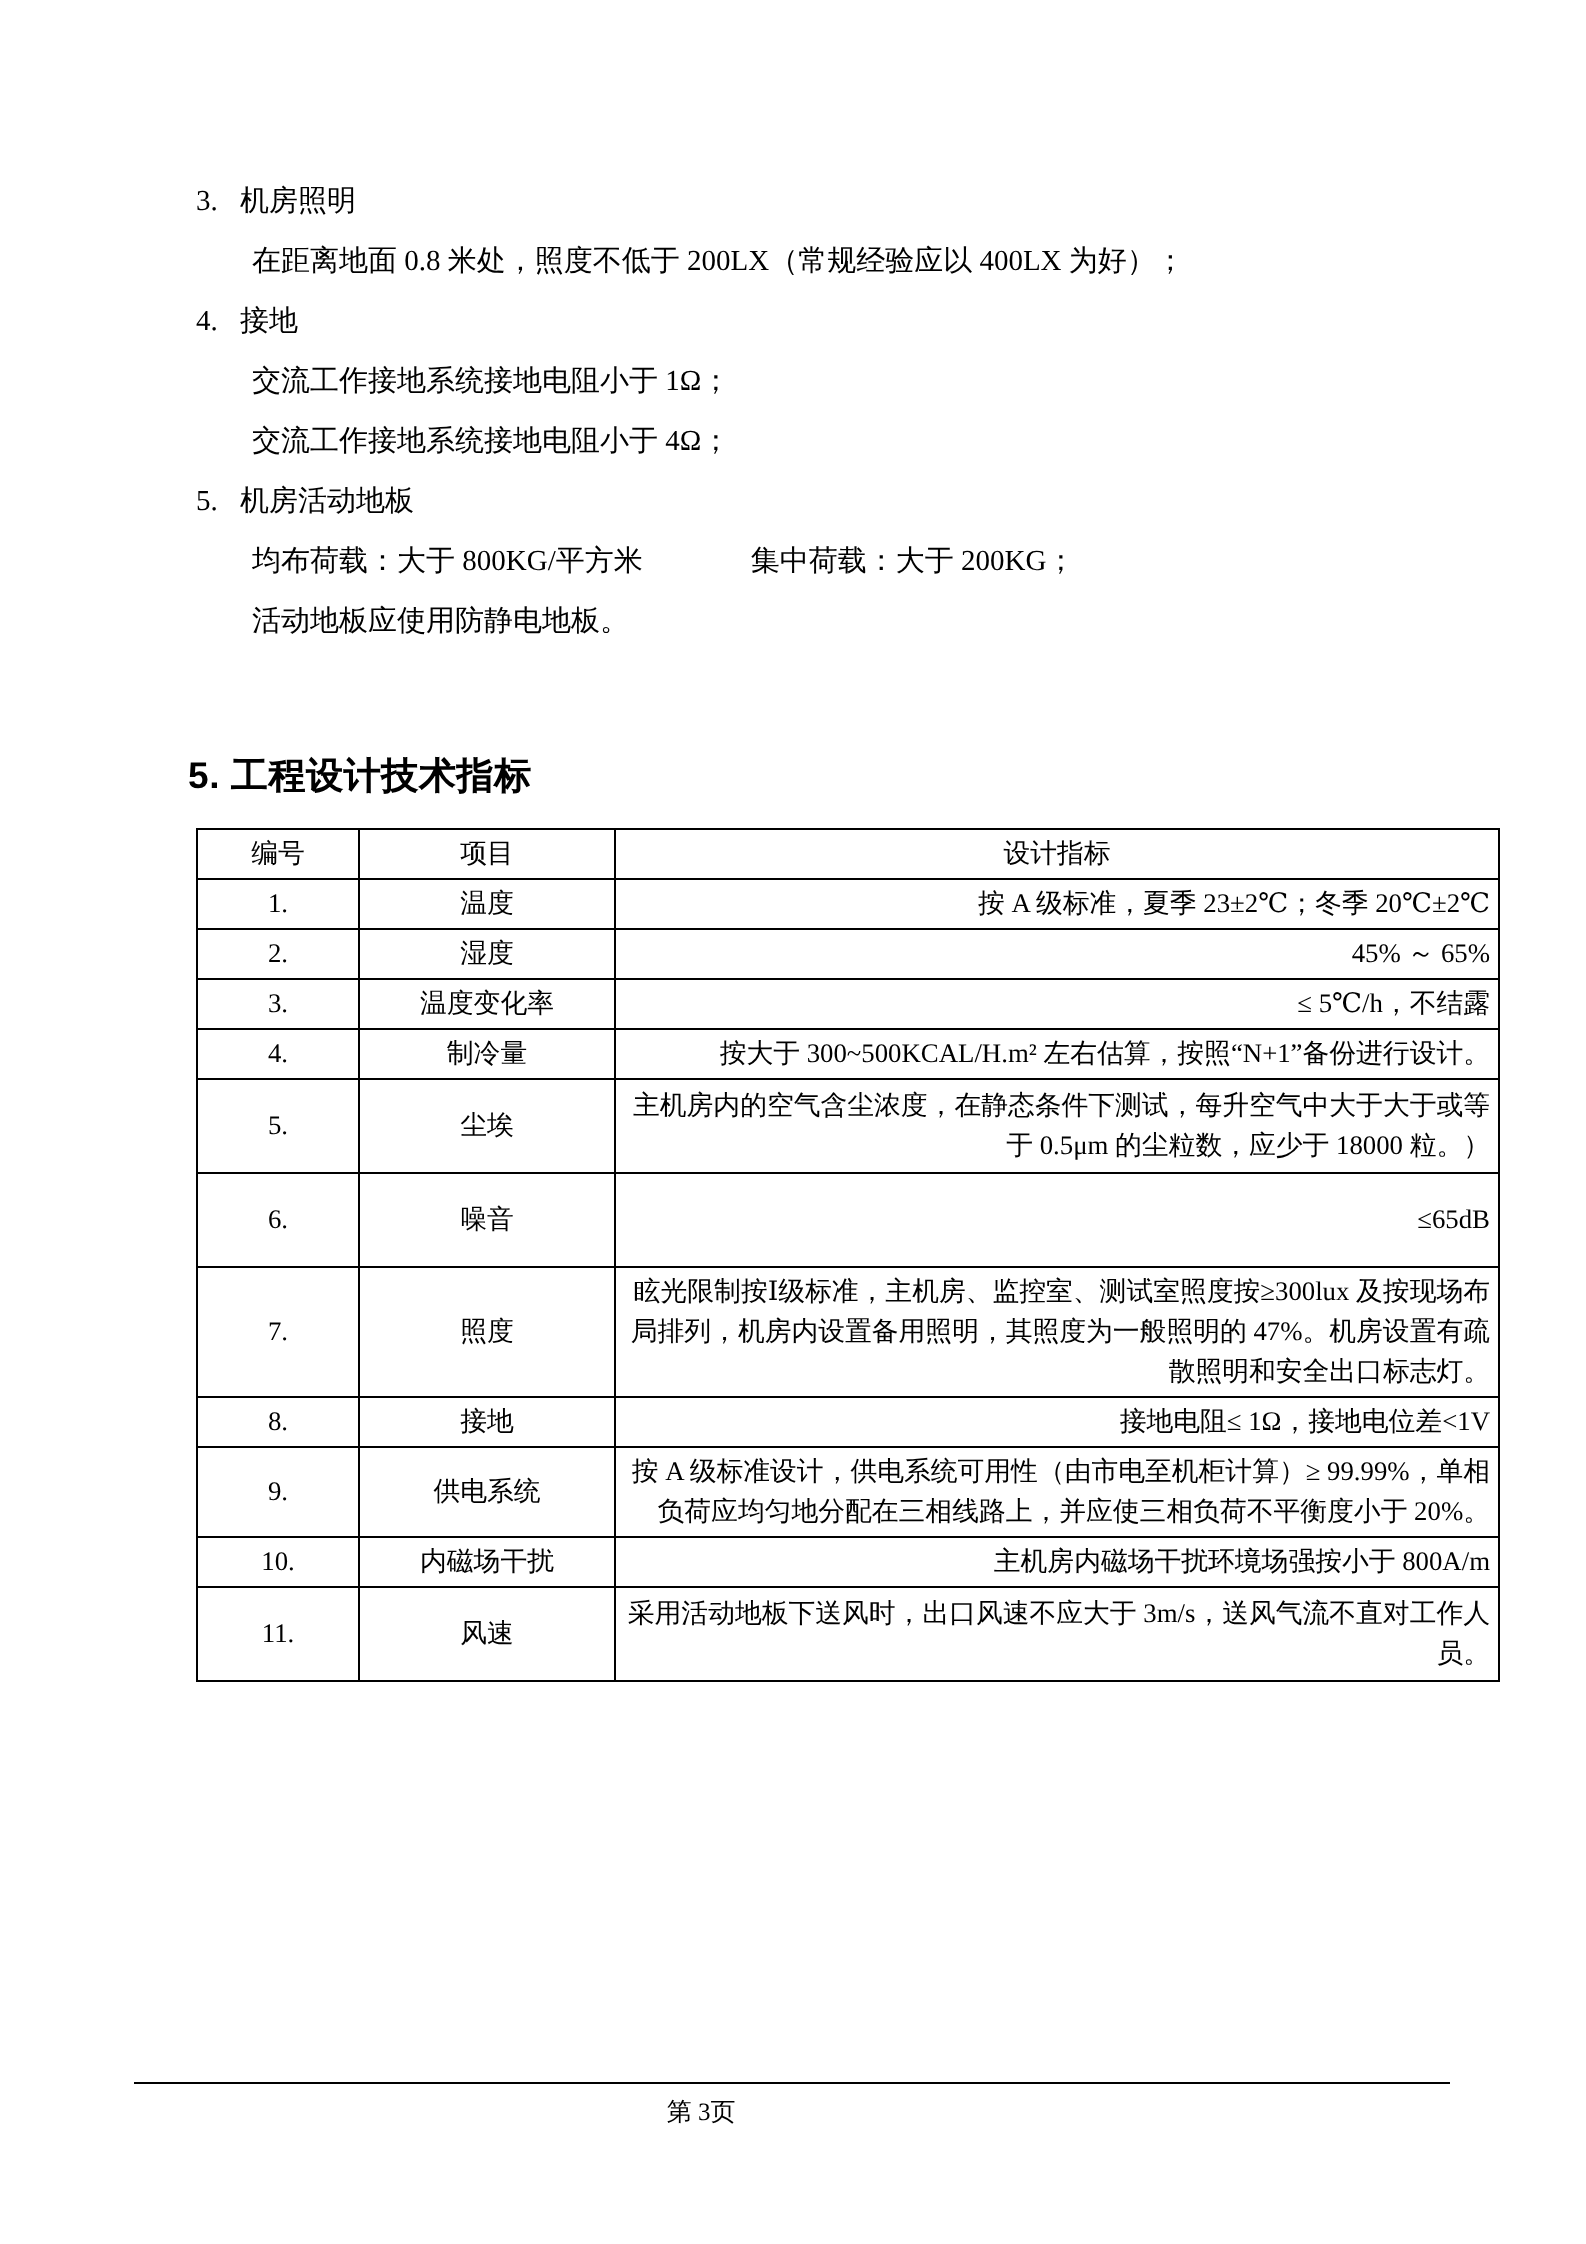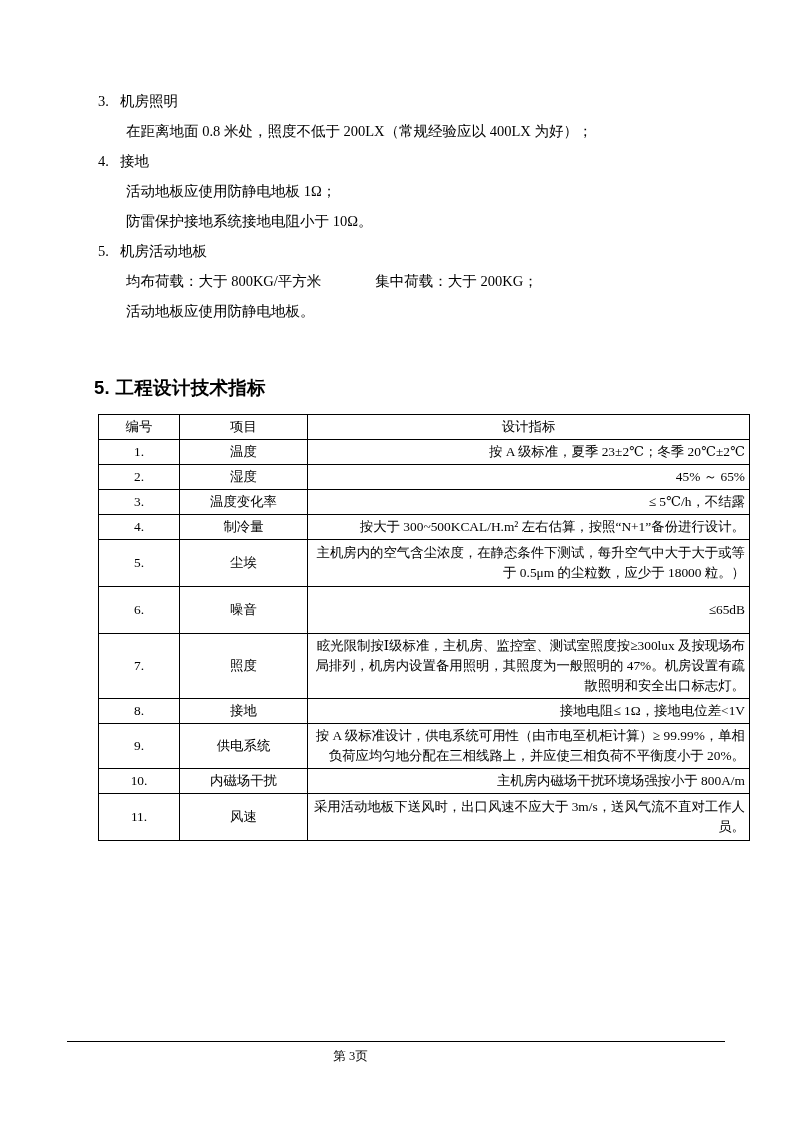--- a/index.html
+++ b/index.html
@@ -127,22 +127,22 @@
     <div class="li-row">
       <span class="li-num">3.</span>
       <span class="li-text">机房照明</span>
     </div>
     <div class="sub-line">在距离地面 0.8 米处，照度不低于 200LX（常规经验应以 400LX 为好）；</div>
 
     <div class="li-row">
       <span class="li-num">4.</span>
       <span class="li-text">接地</span>
     </div>
-    <div class="sub-line">活动地板应使用防静电地板 1Ω；</div>
-    <div class="sub-line">防雷保护接地系统接地电阻小于 10Ω。</div>
+    <div class="sub-line">交流工作接地系统接地电阻小于 1Ω；</div>
+    <div class="sub-line">交流工作接地系统接地电阻小于 4Ω；</div>
 
     <div class="li-row">
       <span class="li-num">5.</span>
       <span class="li-text">机房活动地板</span>
     </div>
     <div class="sub-line">
       <span>均布荷载：大于 800KG/平方米</span><span class="gap"></span><span>集中荷载：大于 200KG；</span>
     </div>
     <div class="sub-line">活动地板应使用防静电地板。</div>
 

